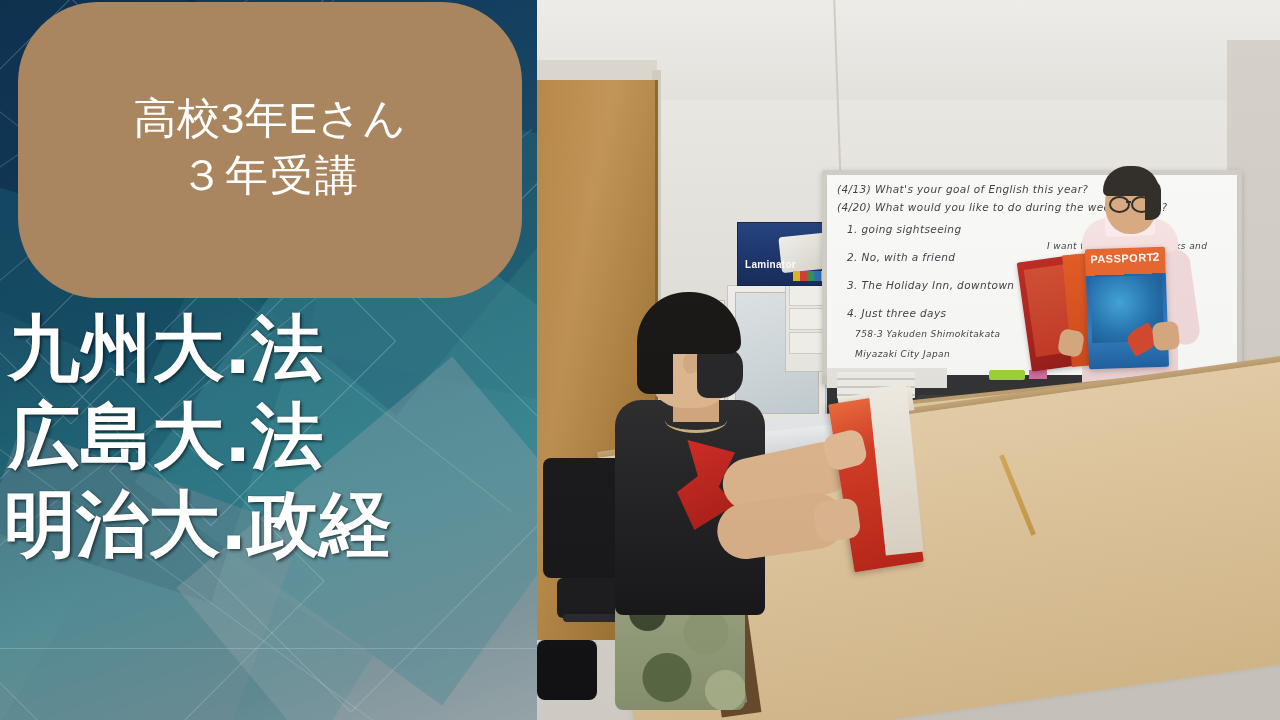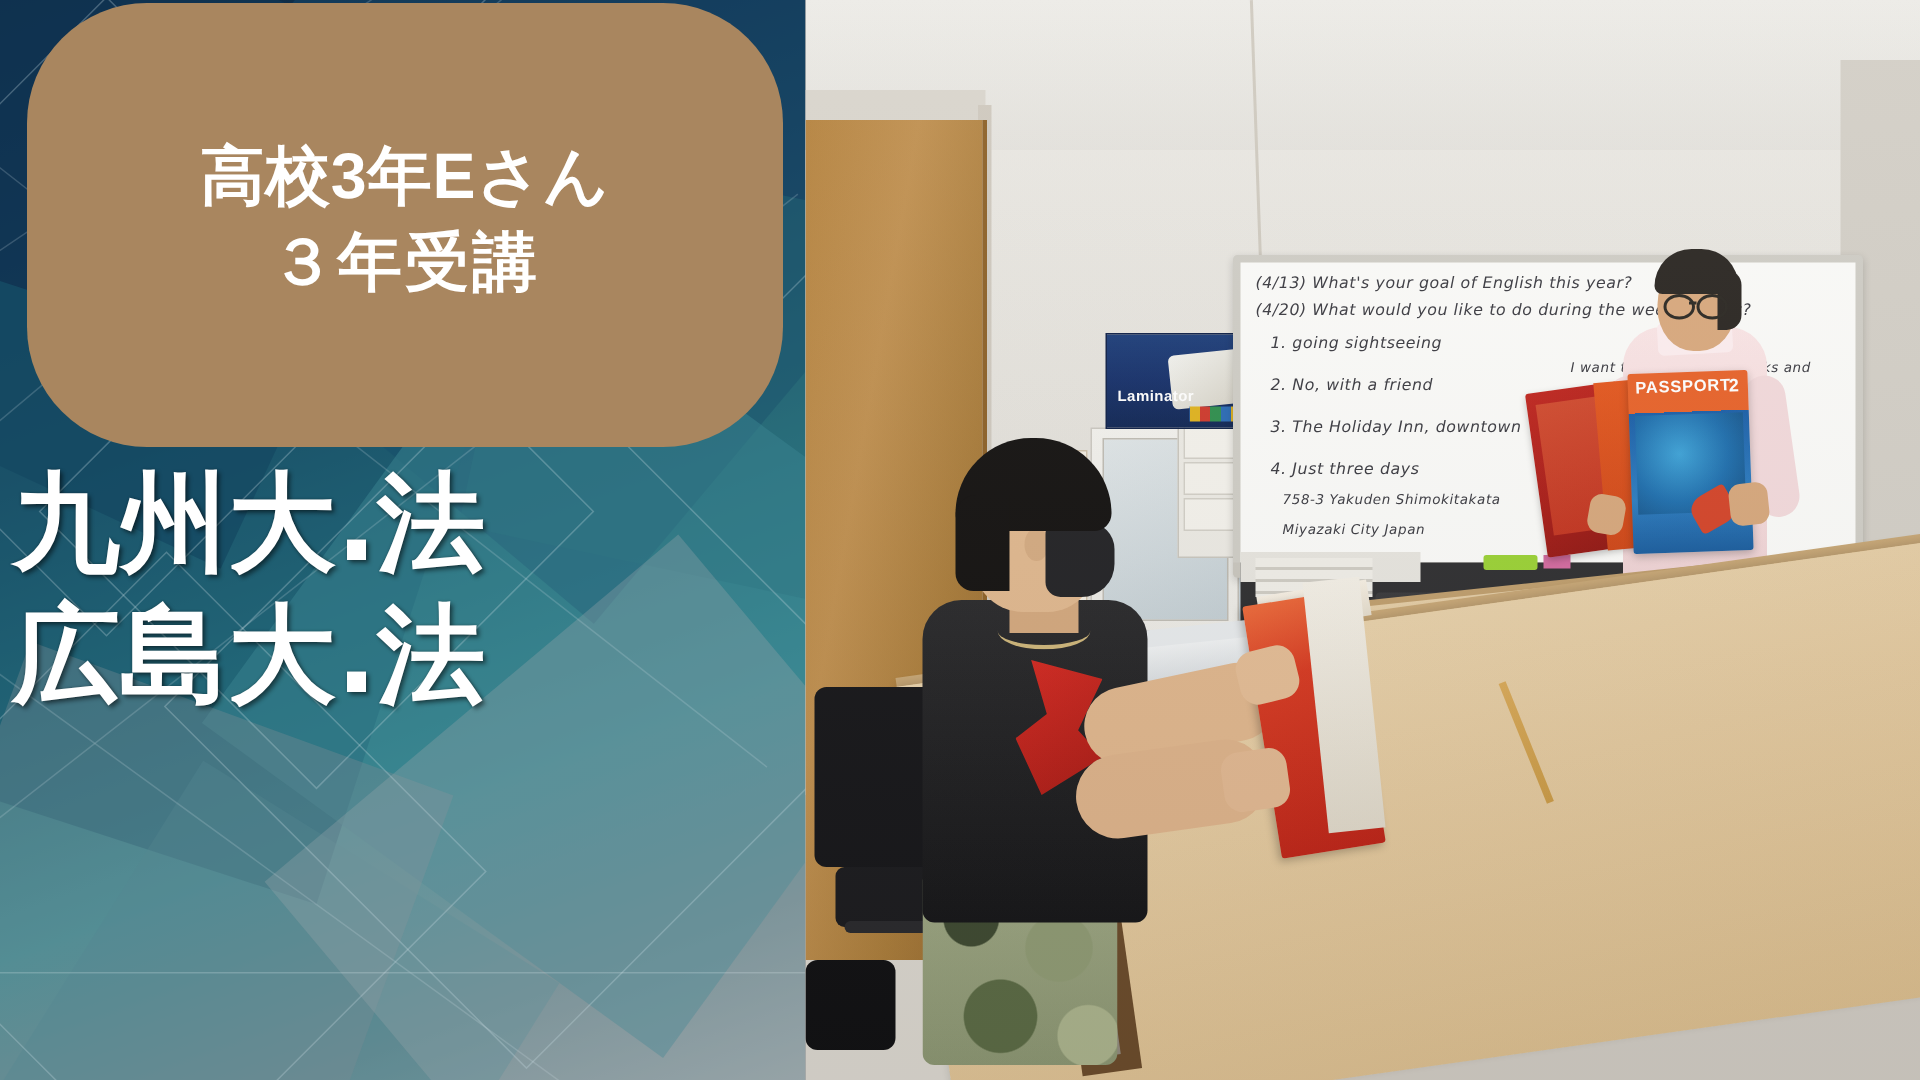--- a/index.html
+++ b/index.html
@@ -51,21 +51,21 @@
   
   #badge{
     position:absolute;left:18px;top:2px;width:504px;height:296px;
     background:#a9865f;
     border-radius:80px;
     display:flex;flex-direction:column;align-items:center;justify-content:center;
     box-sizing:border-box;padding:6px 10px 12px 10px;
   }
   #badge .bline{
     color:#ffffff;font-size:43px;line-height:1.33;white-space:nowrap;
-    font-weight:700;letter-spacing:.5px;text-align:center;
+    font-weight:400;letter-spacing:.5px;text-align:center;
   }
   #badge .bline.l2{font-size:42px;letter-spacing:-.5px;}
   #badge .bline.l3{letter-spacing:2px;}
 
   
   #achievements{
     position:absolute;left:0;top:300px;width:537px;height:420px;
     box-sizing:border-box;padding-left:8px;
   }
   .ach{
@@ -361,20 +361,21 @@
   </div>
 
   <div id="badge">
     <div class="bline l1">高校3年Eさん</div>
     <div class="bline l3">３年受講</div>
   </div>
 
   <div id="achievements">
     <div class="ach a2">広島大.法</div>
     <div class="ach a1">九州大.法</div>
+    <div class="ach a3">明治大.政経</div>
   </div>
 
   <div id="photo">
 
     <div class="ph" id="ceiling"></div>
     <div class="ph" id="wall-back"></div>
     <div class="ph" id="wall-left"></div>
     <div class="ph" id="wall-right"></div>
 
     <div class="ph" id="cord"></div>

